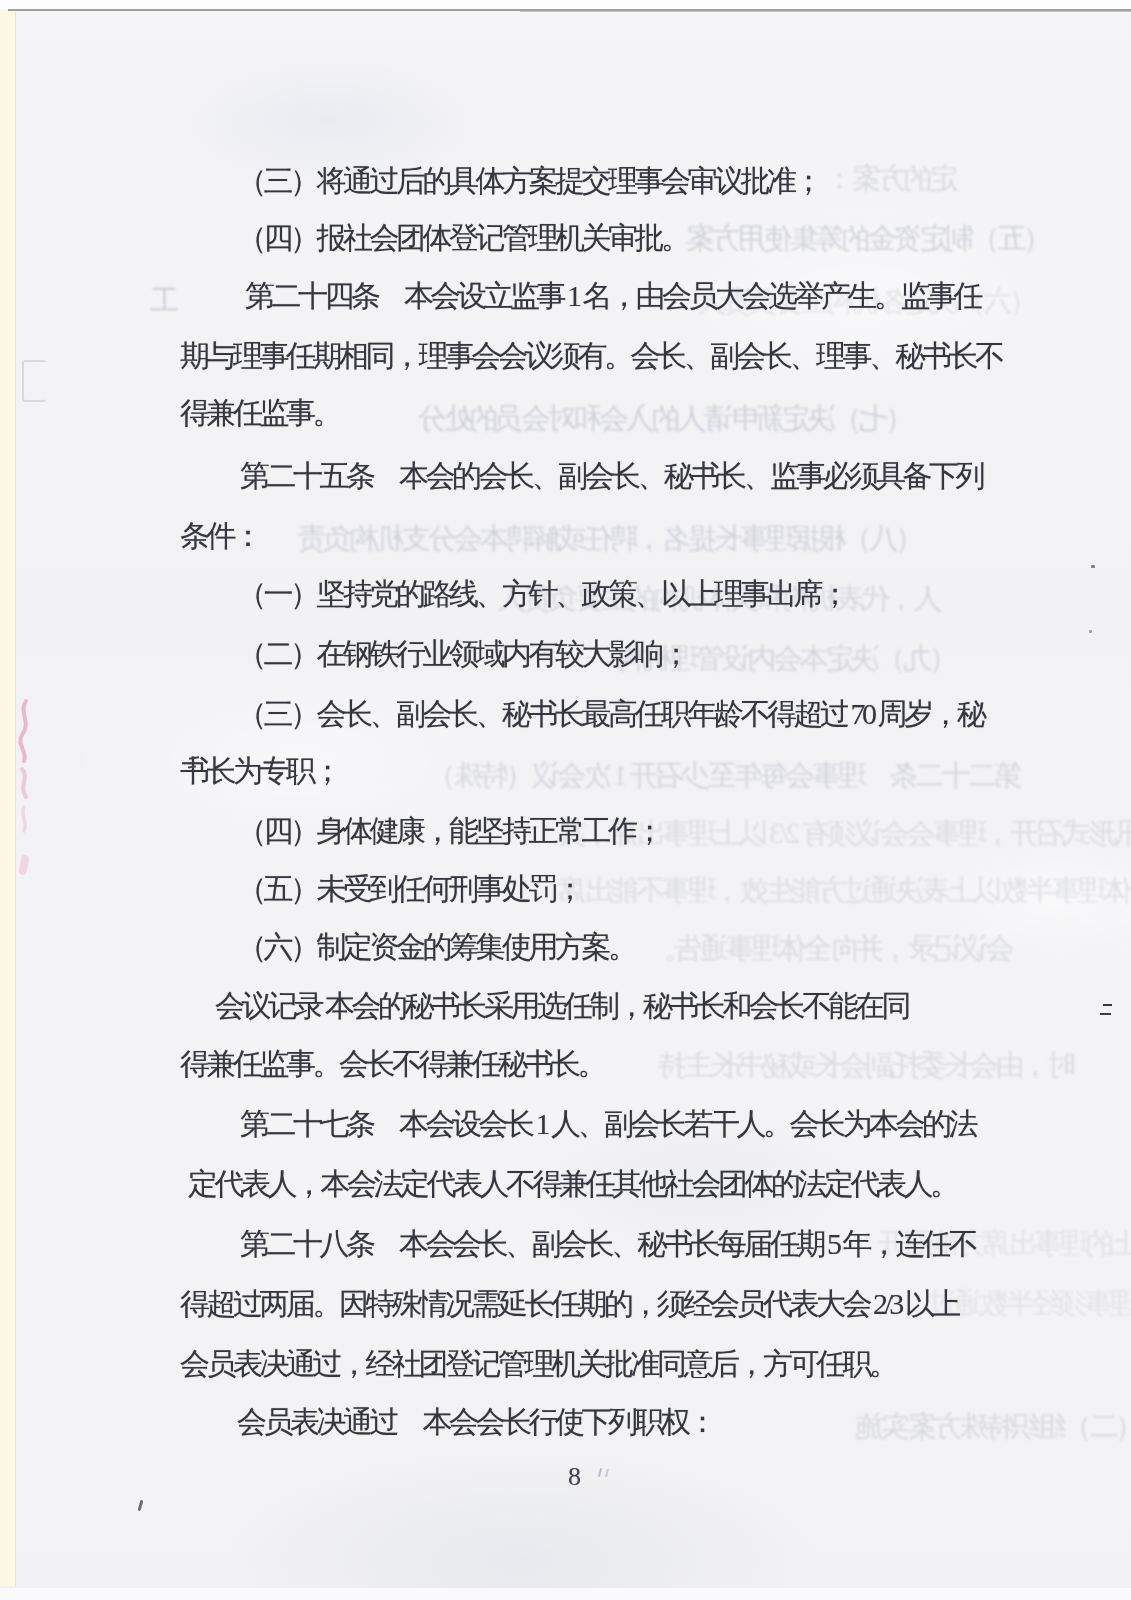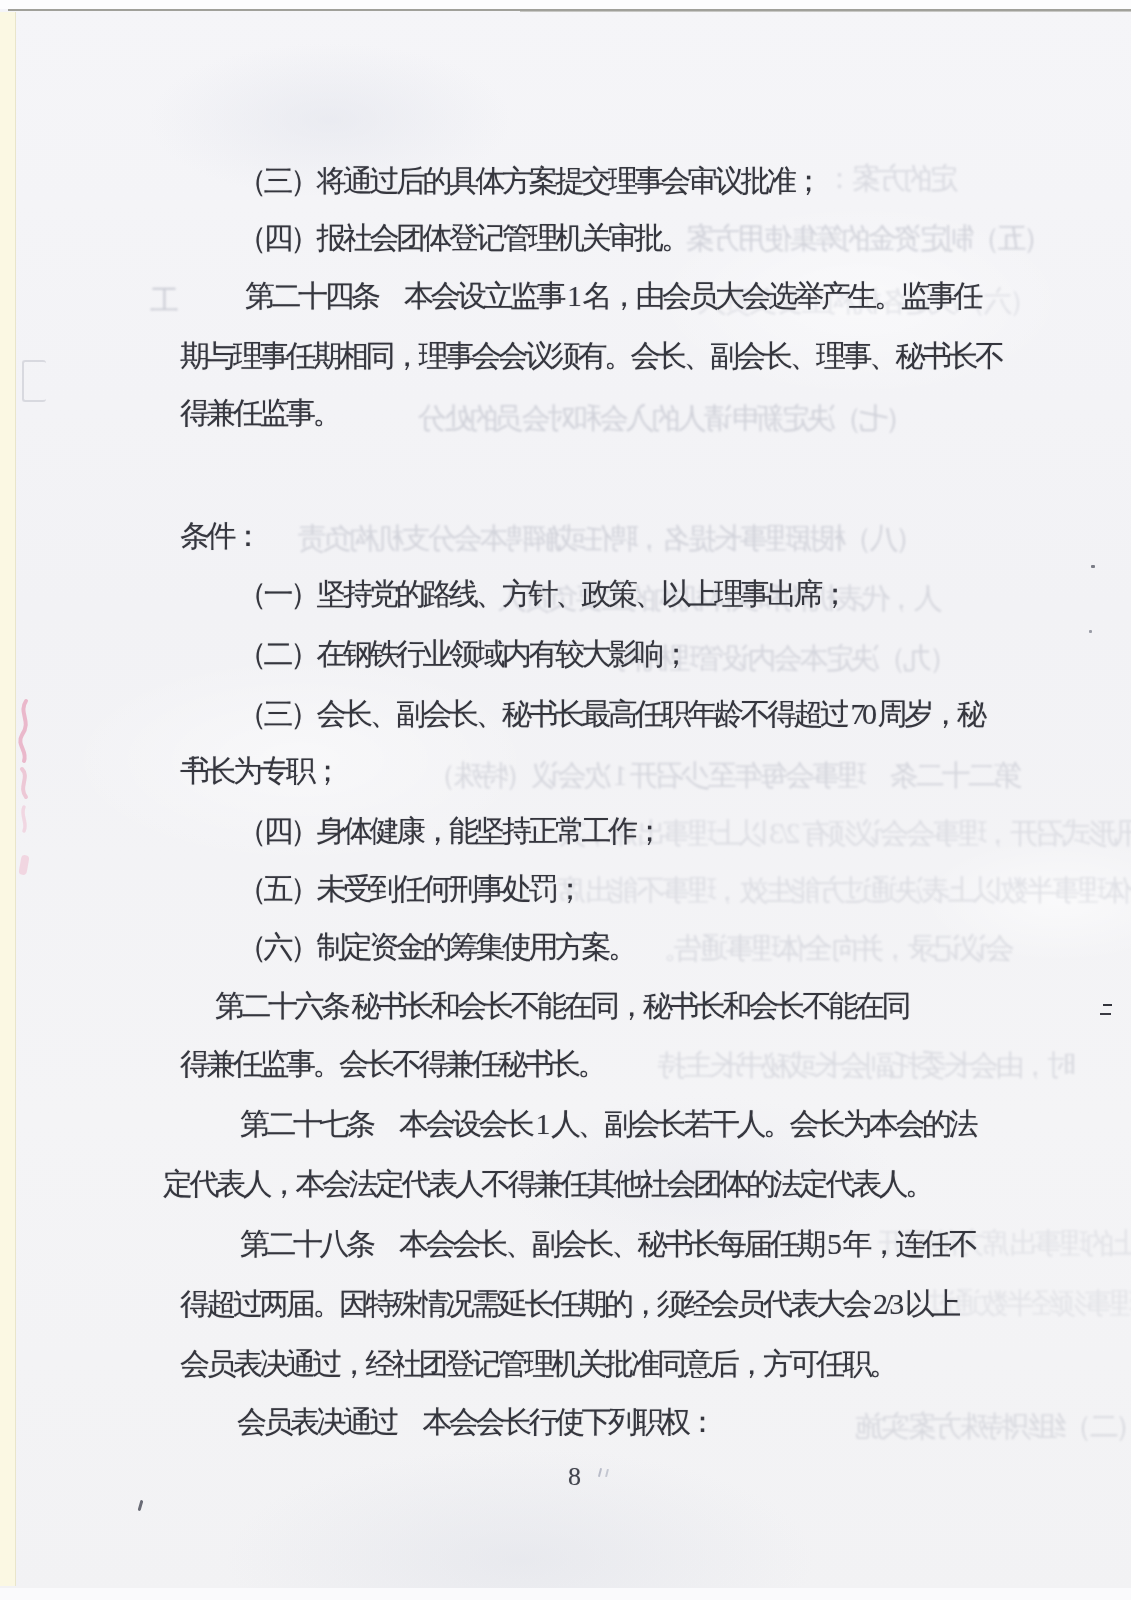--- a/index.html
+++ b/index.html
@@ -72,32 +72,33 @@
   <div class="bt" style="left:660px;top:1047px;opacity:.19">时，由会长委托副会长或秘书长主持</div>
   <div class="bt" style="left:880px;top:1225px;opacity:.13">以上的理事出席方能召开</div>
   <div class="bt" style="left:930px;top:1285px;opacity:.12">理事须经半数通过</div>
   <div class="bt" style="left:858px;top:1408px;opacity:.20">（二）组织特殊方案实施</div>
 
   <div class="ln" style="left:237px;top:162px">（三）将通过后的具体方案提交理事会审议批准；</div>
   <div class="ln" style="left:237px;top:219px">（四）报社会团体登记管理机关审批。</div>
   <div class="ln" style="left:245px;top:277px">第二十四条　本会设立监事 1 名，由会员大会选举产生。监事任</div>
   <div class="ln" style="left:180px;top:337px">期与理事任期相同，理事会会议须有。会长、副会长、理事、秘书长不</div>
   <div class="ln" style="left:180px;top:394px">得兼任监事。</div>
+  <div class="ln" style="left:240px;top:457px">第二十五条　本会的会长、副会长、秘书长、监事必须具备下列</div>
   <div class="ln" style="left:180px;top:517px">条件：</div>
   <div class="ln" style="left:237px;top:575px">（一）坚持党的路线、方针、政策、以上理事出席；</div>
   <div class="ln" style="left:237px;top:635px">（二）在钢铁行业领域内有较大影响；</div>
   <div class="ln" style="left:237px;top:695px">（三）会长、副会长、秘书长最高任职年龄不得超过 70 周岁，秘</div>
   <div class="ln" style="left:180px;top:752px">书长为专职；</div>
   <div class="ln" style="left:237px;top:812px">（四）身体健康，能坚持正常工作；</div>
   <div class="ln" style="left:237px;top:870px">（五）未受到任何刑事处罚；</div>
   <div class="ln" style="left:237px;top:928px">（六）制定资金的筹集使用方案。</div>
-  <div class="ln" style="left:215px;top:987px">第二十六条 秘书长和会长不能在同，秘书长和会长不能在同</div>
+  <div class="ln" style="left:215px;top:987px">会议记录 本会的秘书长采用选任制，秘书长和会长不能在同</div>
   <div class="ln" style="left:180px;top:1045px">得兼任监事。会长不得兼任秘书长。</div>
   <div class="ln" style="left:240px;top:1105px">第二十七条　本会设会长 1 人、副会长若干人。会长为本会的法</div>
-  <div class="ln" style="left:163px;top:1165px">定代表人，本会法定代表人不得兼任其他社会团体的法定代表人。</div>
+  <div class="ln" style="left:188px;top:1165px">定代表人，本会法定代表人不得兼任其他社会团体的法定代表人。</div>
   <div class="ln" style="left:240px;top:1225px">第二十八条　本会会长、副会长、秘书长每届任期 5 年，连任不</div>
   <div class="ln" style="left:180px;top:1285px">得超过两届。因特殊情况需延长任期的，须经会员代表大会 2/3 以上</div>
   <div class="ln" style="left:180px;top:1345px">会员表决通过，经社团登记管理机关批准同意后，方可任职。</div>
   <div class="ln" style="left:237px;top:1403px">会员表决通过　本会会长行使下列职权：</div>
 
   <div class="pagenum">8</div>
   <div class="mark" style="left:599px;top:1468px;width:2px;height:9px;background:#b9bcc8;transform:rotate(14deg)"></div>
   <div class="mark" style="left:606px;top:1469px;width:2px;height:8px;background:#c4c7d1;transform:rotate(14deg)"></div>
 
   <svg class="mark" style="left:12px;top:695px" width="34" height="140" viewBox="0 0 34 140">

